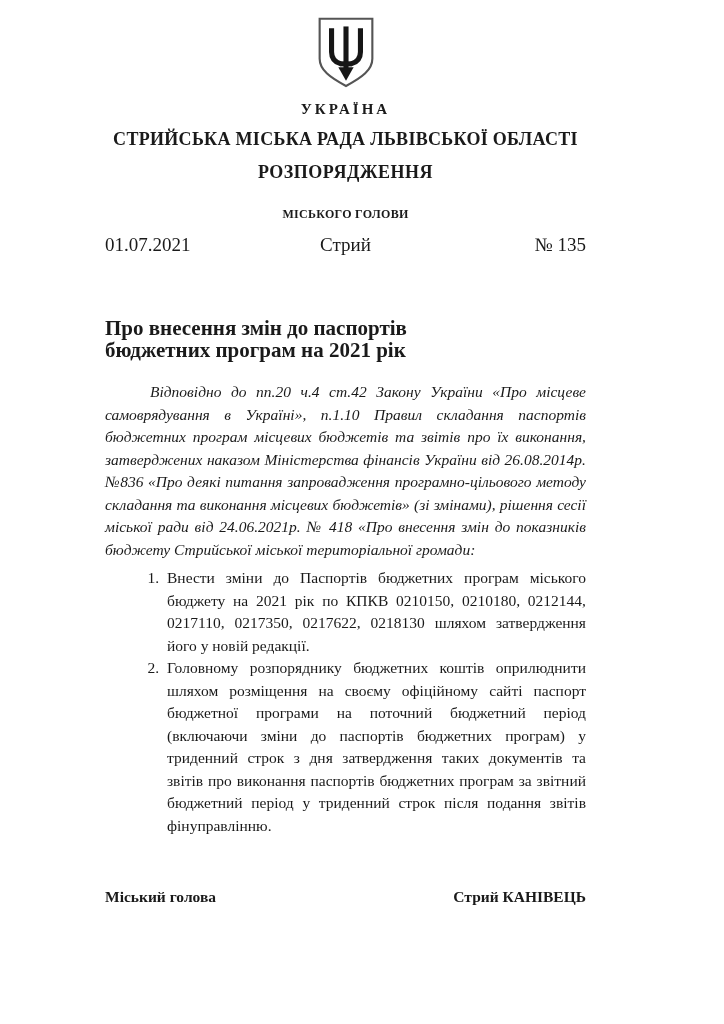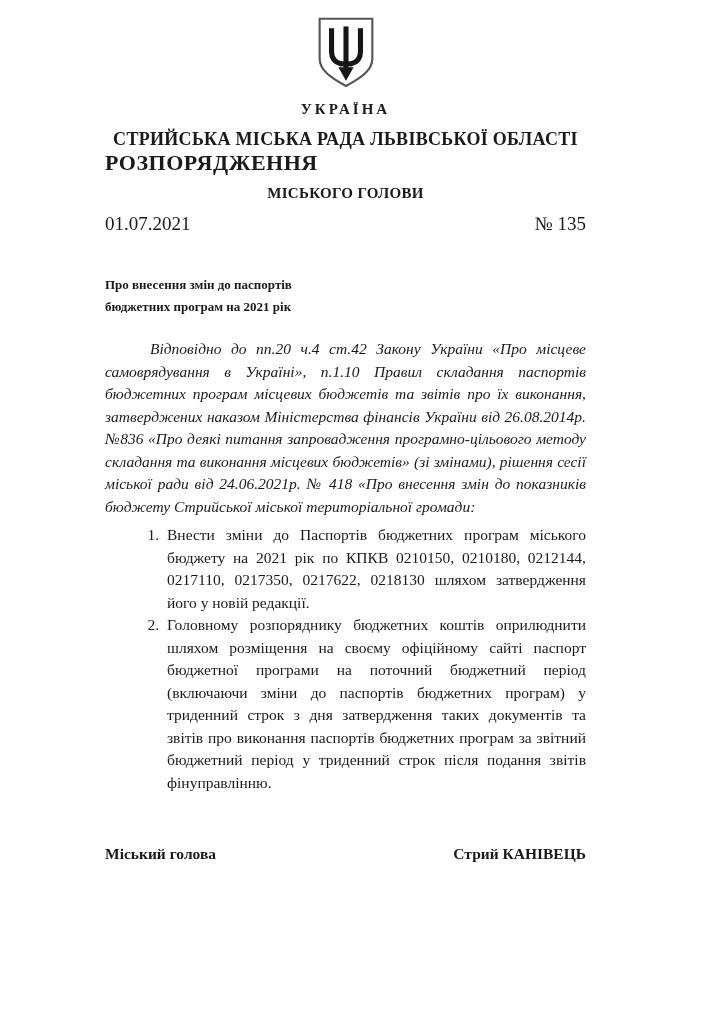--- a/index.html
+++ b/index.html
@@ -35,49 +35,50 @@
   }
   .org-name {
     text-align: center;
     font-weight: bold;
     font-size: 18px;
     margin-top: 9px;
     line-height: 22px;
     letter-spacing: 0.3px;
   }
   .doc-type {
-    text-align: left;
+    text-align: center;
     font-weight: bold;
-    font-size: 22px;
+    font-size: 18px;
+    margin-top: 9px;
     line-height: 26px;
     letter-spacing: 0.5px;
   }
   .doc-author {
     text-align: center;
     font-weight: bold;
-    font-size: 15px;
-    margin-top: 8px;
+    font-size: 12px;
+    margin-top: 20px;
     line-height: 18px;
     letter-spacing: 0.3px;
   }
   .meta-row {
     display: flex;
     margin-top: 12px;
     font-size: 19px;
     line-height: 20px;
   }
   .meta-row span { flex: 1; }
   .meta-date { text-align: left; }
   .meta-city { text-align: center; }
   .meta-number { text-align: right; }
 
   .subject {
-    margin-top: 40px;
+    margin-top: 62px;
     font-weight: bold;
-    font-size: 13px;
+    font-size: 21px;
     line-height: 22px;
   }
 
   .preamble {
     margin: 20px 0 0 0;
     font-size: 15.5px;
     line-height: 22.5px;
     text-align: justify;
     text-indent: 45px;
     font-style: italic;
@@ -125,20 +126,21 @@
   <div class="country-label">УКРАЇНА</div>
 
   <div class="org-name">СТРИЙСЬКА МІСЬКА РАДА ЛЬВІВСЬКОЇ ОБЛАСТІ</div>
 
   <div class="doc-type">РОЗПОРЯДЖЕННЯ</div>
 
   <div class="doc-author">МІСЬКОГО ГОЛОВИ</div>
 
   <div class="meta-row">
     <span class="meta-date">01.07.2021</span>
+    <span class="meta-city">Стрий</span>
     <span class="meta-number">№ 135</span>
   </div>
 
   <div class="subject">
     <div>Про внесення змін до паспортів</div>
     <div>бюджетних програм на 2021 рік</div>
   </div>
 
   <p class="preamble">Відповідно до пп.20 ч.4 ст.42 Закону України «Про місцеве самоврядування в Україні», п.1.10 Правил складання паспортів бюджетних програм місцевих бюджетів та звітів про їх виконання, затверджених наказом Міністерства фінансів України від 26.08.2014р. №836 «Про деякі питання запровадження програмно-цільового методу складання та виконання місцевих бюджетів» (зі змінами), рішення сесії міської ради від 24.06.2021р. № 418 «Про внесення змін до показників бюджету Стрийської міської територіальної громади:</p>
 

